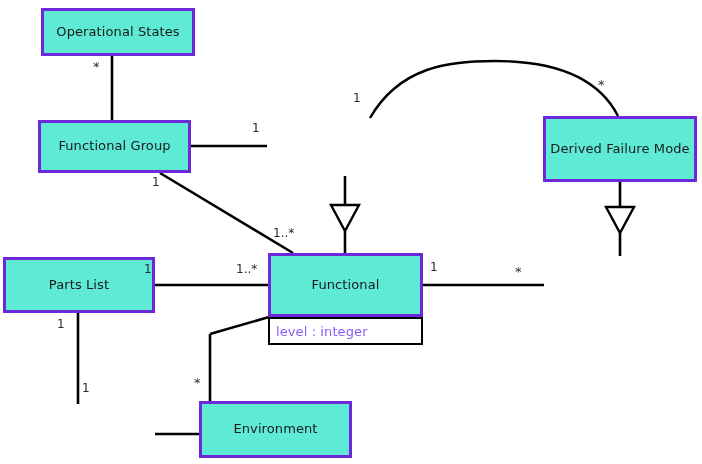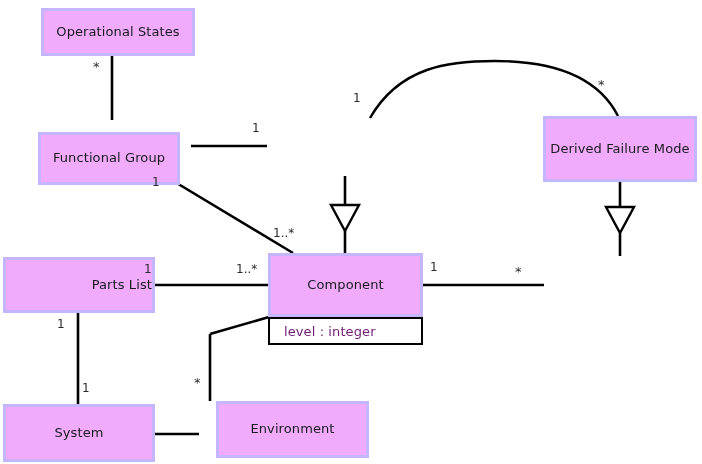--- a/index.html
+++ b/index.html
@@ -18,22 +18,22 @@
   #edges-layer {
     position: absolute;
     left: 0;
     top: 0;
     width: 702px;
     height: 464px;
   }
   .uml-class {
     position: absolute;
     box-sizing: border-box;
-    background: #f0abfc;
-    border: 2px solid #c4b5fd;
+    background: #5eead4;
+    border: 2px solid #6d28d9;
     display: flex;
     align-items: center;
     justify-content: center;
     z-index: 3;
   }
   .uml-class.heavy {
     border-width: 3px;
   }
   .uml-class-name {
     font-size: 13px;
@@ -47,22 +47,22 @@
     position: absolute;
     box-sizing: border-box;
     background: #ffffff;
     border: 2px solid #000000;
     display: flex;
     align-items: center;
     z-index: 3;
   }
   .uml-attr {
     font-size: 13px;
-    color: #701a75;
-    padding-left: 14px;
+    color: #8b5cf6;
+    padding-left: 6px;
     white-space: nowrap;
     letter-spacing: 0.1px;
   }
   .mult-label {
     position: absolute;
     font-size: 12px;
     color: #2b2b2b;
     white-space: nowrap;
     z-index: 4;
     line-height: 1;
@@ -103,46 +103,43 @@
     <line x1="210" y1="401" x2="210" y2="334" stroke="#000000" stroke-width="2.6"></line>
     <line x1="210" y1="334" x2="269" y2="317" stroke="#000000" stroke-width="2.6"></line>
 
     <line x1="155" y1="434" x2="199" y2="434" stroke="#000000" stroke-width="2.6"></line>
   </svg>
 
   <div class="uml-class heavy" style="left:41px; top:8px; width:154px; height:48px;">
     <span class="uml-class-name">Operational States</span>
   </div>
 
-  <div class="uml-class heavy" style="left:38px; top:120px; width:142px; height:53px;margin-top:12px;">
+  <div class="uml-class heavy" style="left:38px; top:120px; width:153px; height:53px;">
     <span class="uml-class-name">Functional Group</span>
   </div>
 
 
   <div class="uml-class heavy" style="left:543px; top:116px; width:154px; height:66px;">
     <span class="uml-class-name">Derived Failure Mode</span>
   </div>
 
-  <div class="uml-class heavy" style="left:3px; top:257px; width:152px; height:56px;justify-content:flex-end;">
+  <div class="uml-class heavy" style="left:3px; top:257px; width:152px; height:56px;">
     <span class="uml-class-name">Parts List</span>
   </div>
 
   <div class="uml-class heavy" style="left:268px; top:253px; width:155px; height:64px;">
-    <span class="uml-class-name">Component</span>
+    <span class="uml-class-name">Functional</span>
   </div>
   <div class="uml-compartment" style="left:268px; top:317px; width:155px; height:28px;">
     <span class="uml-attr">level : integer</span>
   </div>
 
 
-  <div class="uml-class heavy" style="left:3px; top:404px; width:152px; height:58px;">
-    <span class="uml-class-name">System</span>
-  </div>
 
-  <div class="uml-class heavy" style="left:199px; top:401px; width:153px; height:57px;margin-left:17px;">
+  <div class="uml-class heavy" style="left:199px; top:401px; width:153px; height:57px;">
     <span class="uml-class-name">Environment</span>
   </div>
 
   <span class="mult-label star" style="left:93px; top:60px;">*</span>
 
   <span class="mult-label" style="left:252px; top:122px;">1</span>
 
   <span class="mult-label" style="left:152px; top:176px;">1</span>
 
   <span class="mult-label" style="left:273px; top:227px;">1..*</span>

